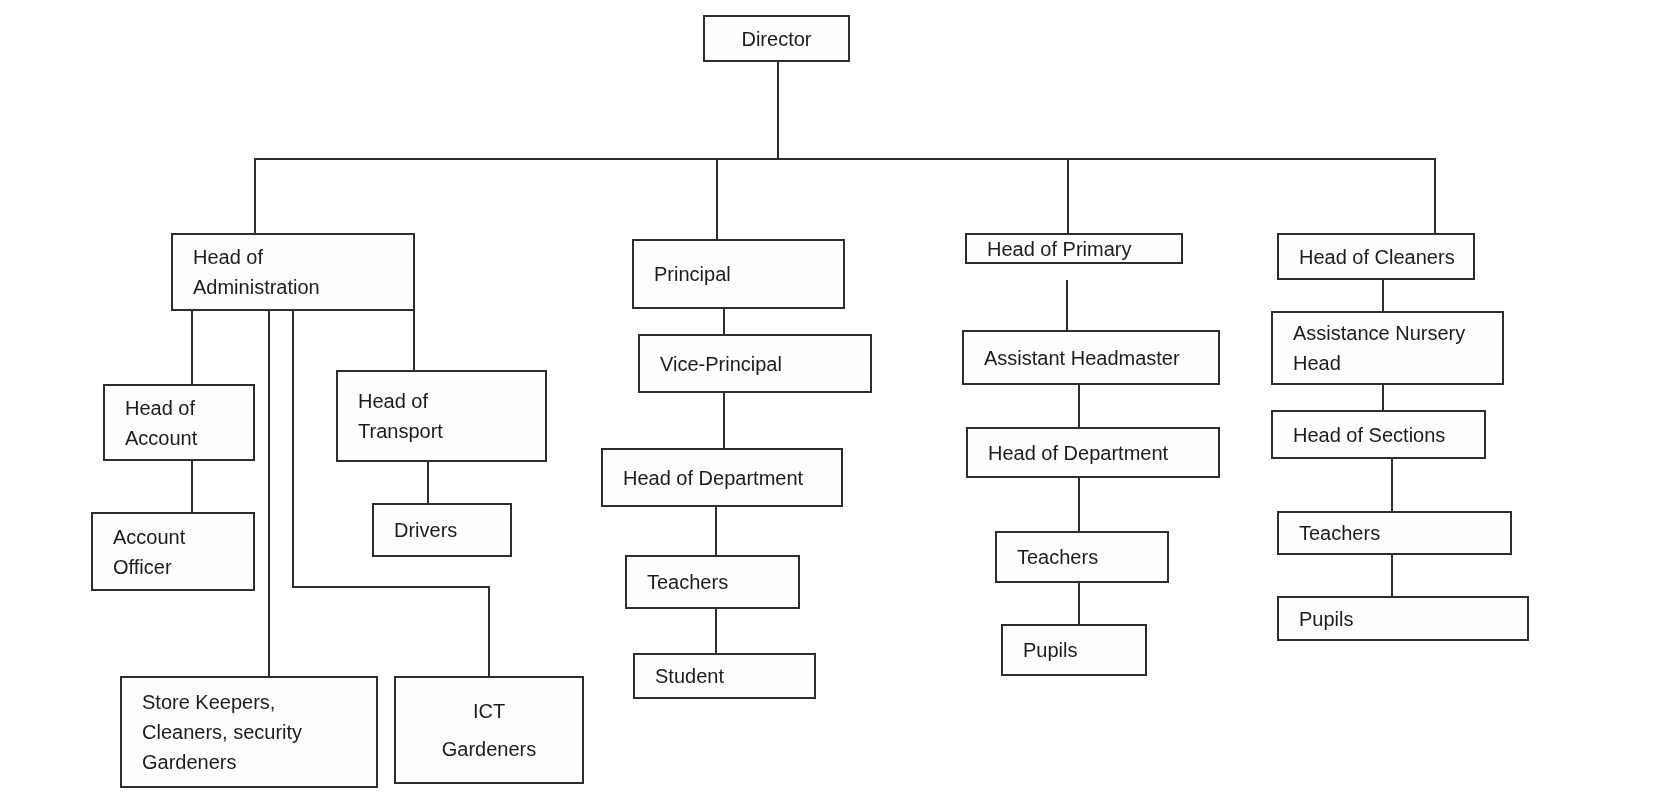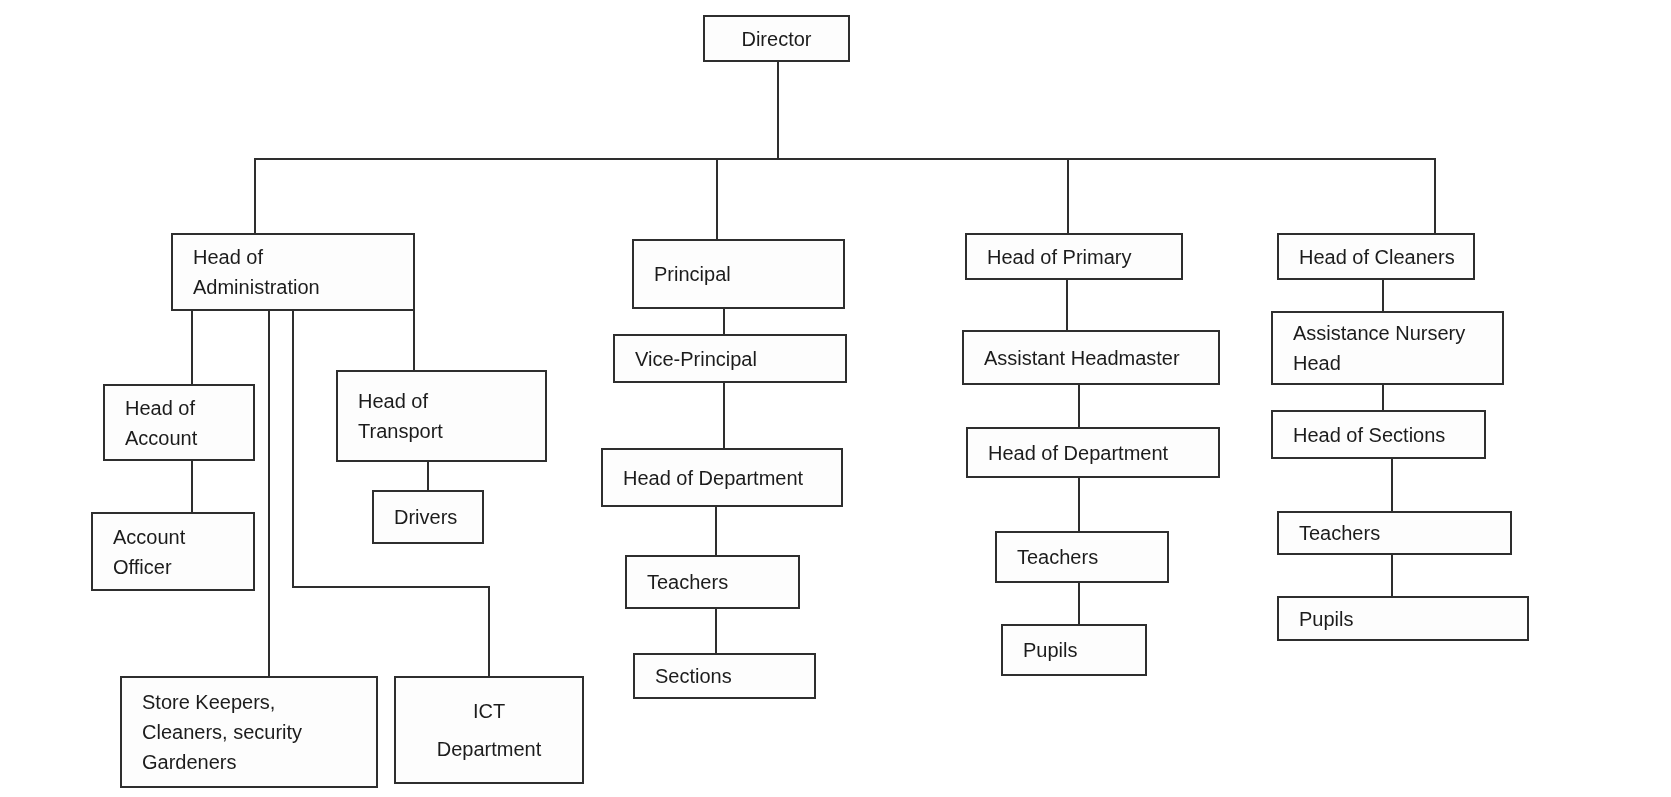--- a/index.html
+++ b/index.html
@@ -102,56 +102,56 @@
   <div class="node left" style="left:91px;top:512px;width:164px;height:79px">
     <span class="lbl">Account
 Officer</span>
   </div>
 
   <div class="node left" style="left:336px;top:370px;width:211px;height:92px">
     <span class="lbl">Head of
 Transport</span>
   </div>
 
-  <div class="node left" style="left:372px;top:490px;width:112px;height:54px">
+  <div class="node left" style="left:372px;top:503px;width:140px;height:54px">
     <span class="lbl">Drivers</span>
   </div>
 
   <div class="node left" style="left:120px;top:676px;width:258px;height:112px">
     <span class="lbl">Store Keepers,
 Cleaners, security
 Gardeners</span>
   </div>
 
   <div class="node center tall-gap" style="left:394px;top:676px;width:190px;height:108px">
     <span class="lbl">ICT
-Department</span>
+Gardeners</span>
   </div>
 
   <div class="node left" style="left:632px;top:239px;width:213px;height:70px">
     <span class="lbl">Principal</span>
   </div>
 
-  <div class="node left" style="left:613px;top:334px;width:234px;height:49px">
+  <div class="node left" style="left:638px;top:334px;width:234px;height:59px">
     <span class="lbl">Vice-Principal</span>
   </div>
 
   <div class="node left" style="left:601px;top:448px;width:242px;height:59px">
     <span class="lbl">Head of Department</span>
   </div>
 
   <div class="node left" style="left:625px;top:555px;width:175px;height:54px">
     <span class="lbl">Teachers</span>
   </div>
 
   <div class="node left" style="left:633px;top:653px;width:183px;height:46px">
-    <span class="lbl">Sections</span>
+    <span class="lbl">Student</span>
   </div>
 
-  <div class="node left" style="left:965px;top:233px;width:218px;height:47px">
+  <div class="node left" style="left:965px;top:233px;width:218px;height:31px">
     <span class="lbl">Head of Primary</span>
   </div>
 
   <div class="node left" style="left:962px;top:330px;width:258px;height:55px">
     <span class="lbl">Assistant Headmaster</span>
   </div>
 
   <div class="node left" style="left:966px;top:427px;width:254px;height:51px">
     <span class="lbl">Head of Department</span>
   </div>

